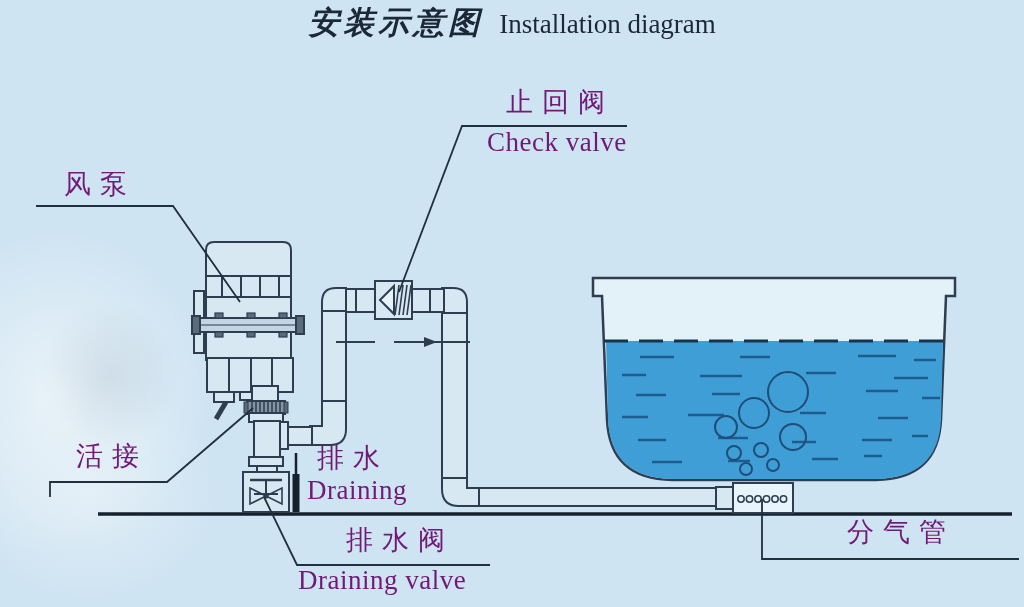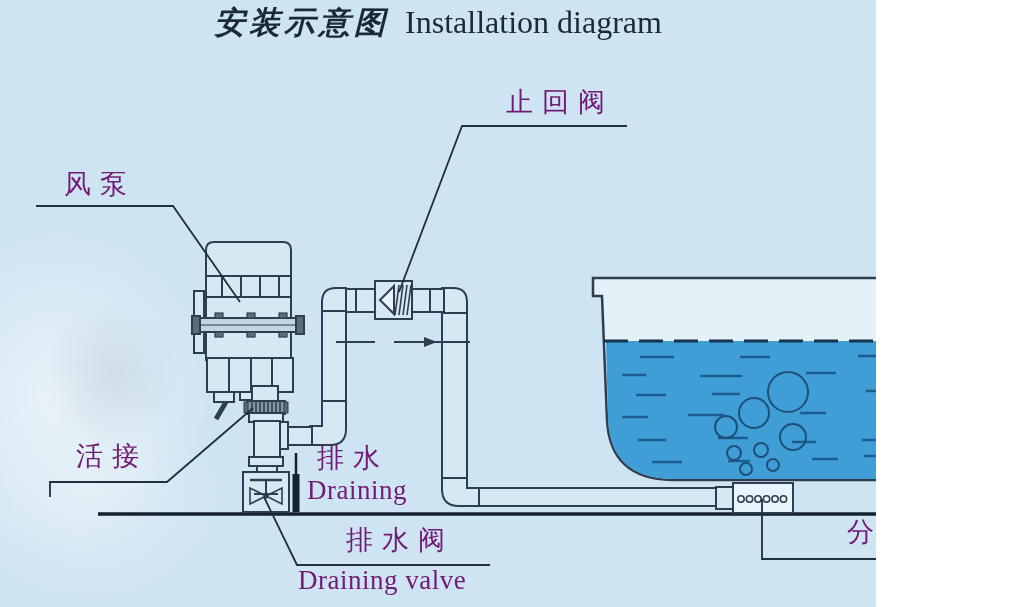--- a/index.html
+++ b/index.html
@@ -1,36 +1,36 @@
 <!DOCTYPE html>
 <html><head>
 <meta charset="utf-8">
 <style>
   html,body{margin:0;padding:0;}
   .stage{
-    position:relative;width:876px;height:607px;overflow:hidden;
+    position:relative;width:1024px;height:607px;overflow:hidden;
     background:#cfe4f2;
     font-family:"Liberation Serif",serif;
   }
   .blob{position:absolute;border-radius:50%;pointer-events:none;}
   .blob.b1{left:-90px;top:230px;width:300px;height:330px;
     background:radial-gradient(ellipse at center,rgba(255,255,255,.55) 0%,rgba(255,255,255,0) 70%);}
   .blob.b2{left:-40px;top:380px;width:260px;height:220px;
     background:radial-gradient(ellipse at center,rgba(235,243,248,.6) 0%,rgba(235,243,248,0) 70%);}
   .blob.b3{left:40px;top:300px;width:140px;height:150px;
     background:radial-gradient(ellipse at center,rgba(176,192,205,.35) 0%,rgba(176,192,205,0) 70%);}
   svg{position:absolute;left:0;top:0;}
   .title-bar{
     position:absolute;left:0;top:2px;width:100%;
     display:flex;justify-content:center;align-items:baseline;gap:16px;
     color:#1c2836;
   }
   .title-zh{font-family:"Liberation Serif",serif;font-style:italic;font-weight:bold;
     font-size:31px;letter-spacing:4px;}
-  .title-en{font-family:"Liberation Serif",serif;font-size:32px;}
+  .title-en{font-family:"Liberation Serif",serif;font-size:27px;}
   .lbl{position:absolute;color:#701a75;white-space:nowrap;line-height:1;}
   .lbl-zh{font-family:"Liberation Sans",sans-serif;font-size:27px;letter-spacing:9px;}
   .lbl-en{font-family:"Liberation Serif",serif;font-size:27px;letter-spacing:.5px;}
 </style>
 </head>
 <body>
 
 <div class="stage">
 
   <div class="blob b1"></div>
@@ -221,20 +221,21 @@
   </svg>
 
   <div class="title-bar">
     <span class="title-zh">安装示意图</span>
     <span class="title-en">Installation diagram</span>
   </div>
 
   <div class="lbl lbl-zh" style="left:64px;top:171px;">风泵</div>
 
   <div class="lbl lbl-zh" style="left:506px;top:89px;">止回阀</div>
+  <div class="lbl lbl-en" style="left:487px;top:129px;">Check valve</div>
 
   <div class="lbl lbl-zh" style="left:76px;top:443px;">活接</div>
 
   <div class="lbl lbl-zh" style="left:317px;top:445px;">排水</div>
   <div class="lbl lbl-en" style="left:307px;top:477px;">Draining</div>
 
   <div class="lbl lbl-zh" style="left:346px;top:527px;">排水阀</div>
   <div class="lbl lbl-en" style="left:298px;top:567px;">Draining valve</div>
 
   <div class="lbl lbl-zh" style="left:827px;top:519px;margin-left:20px;">分气管</div>

